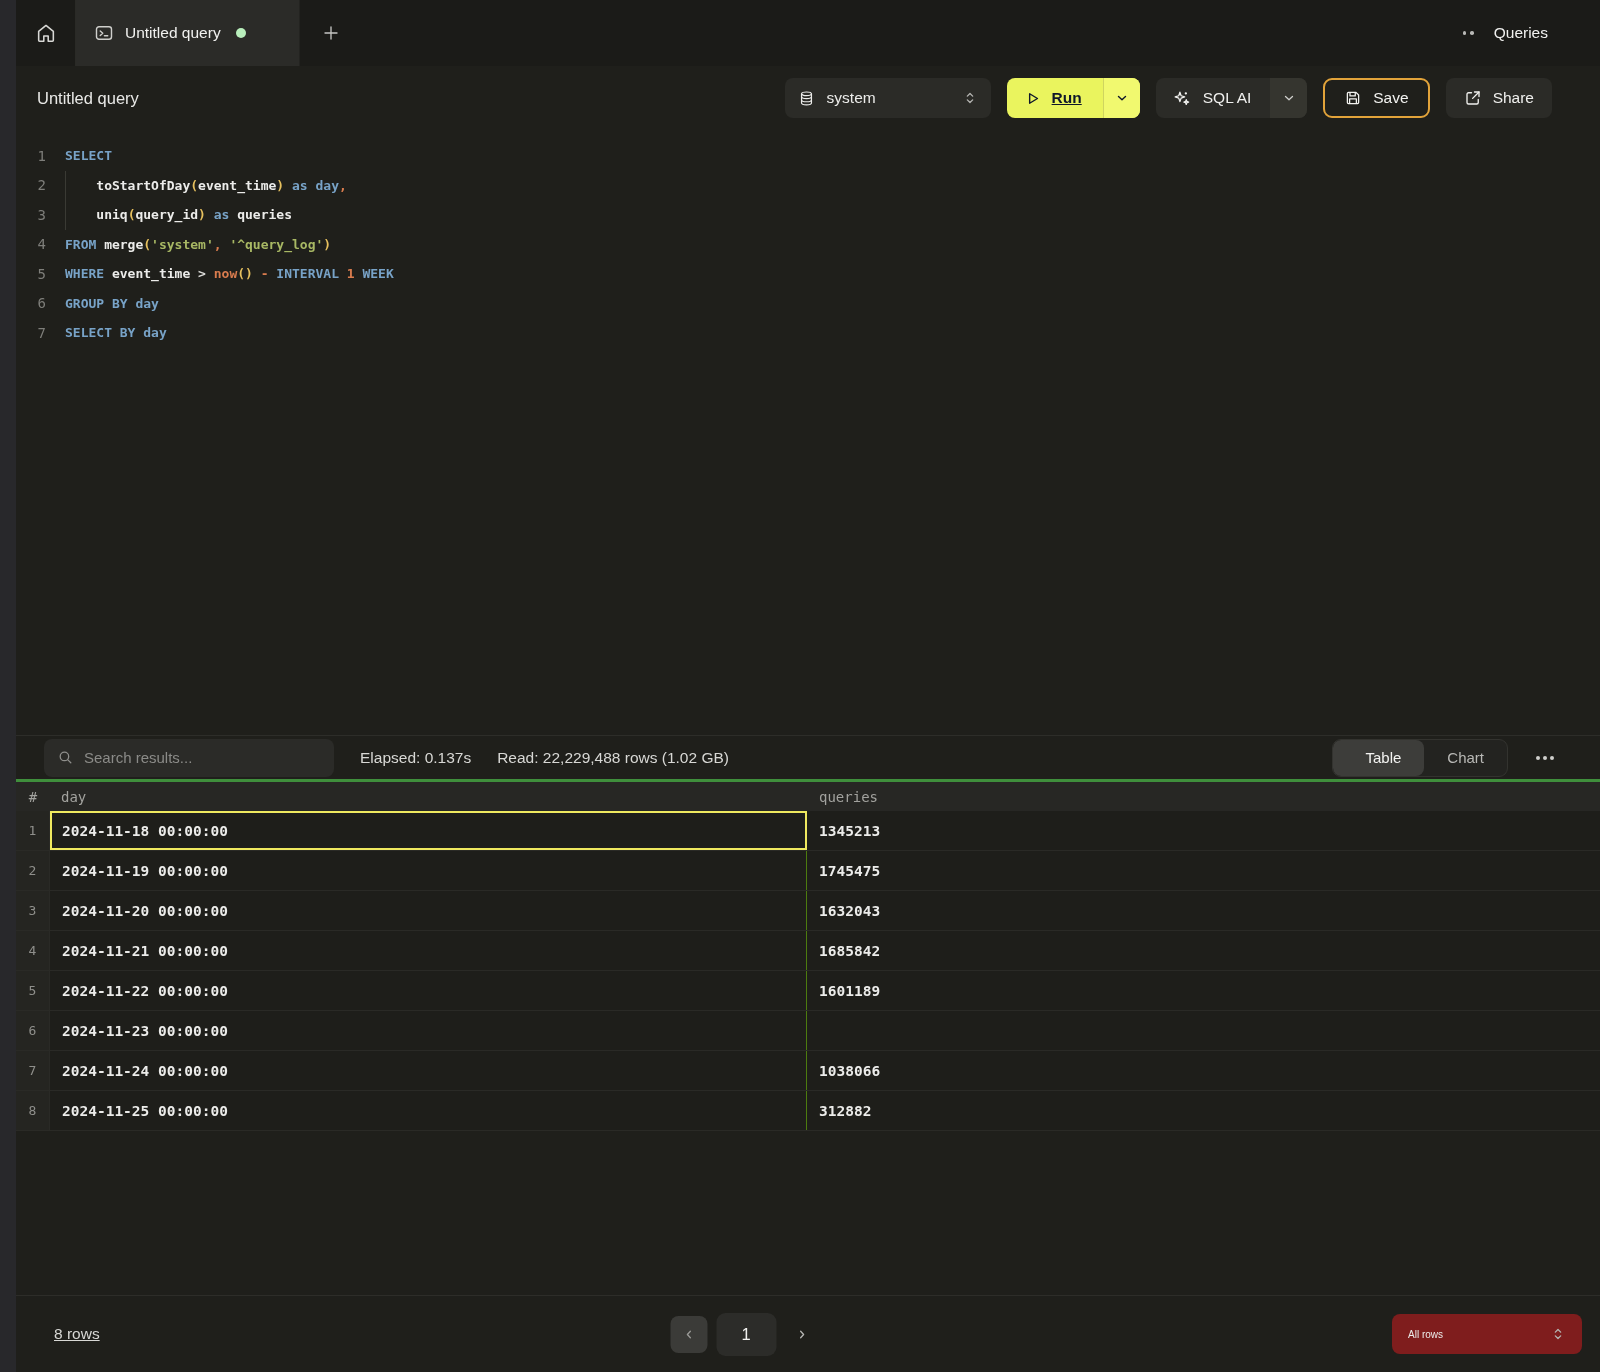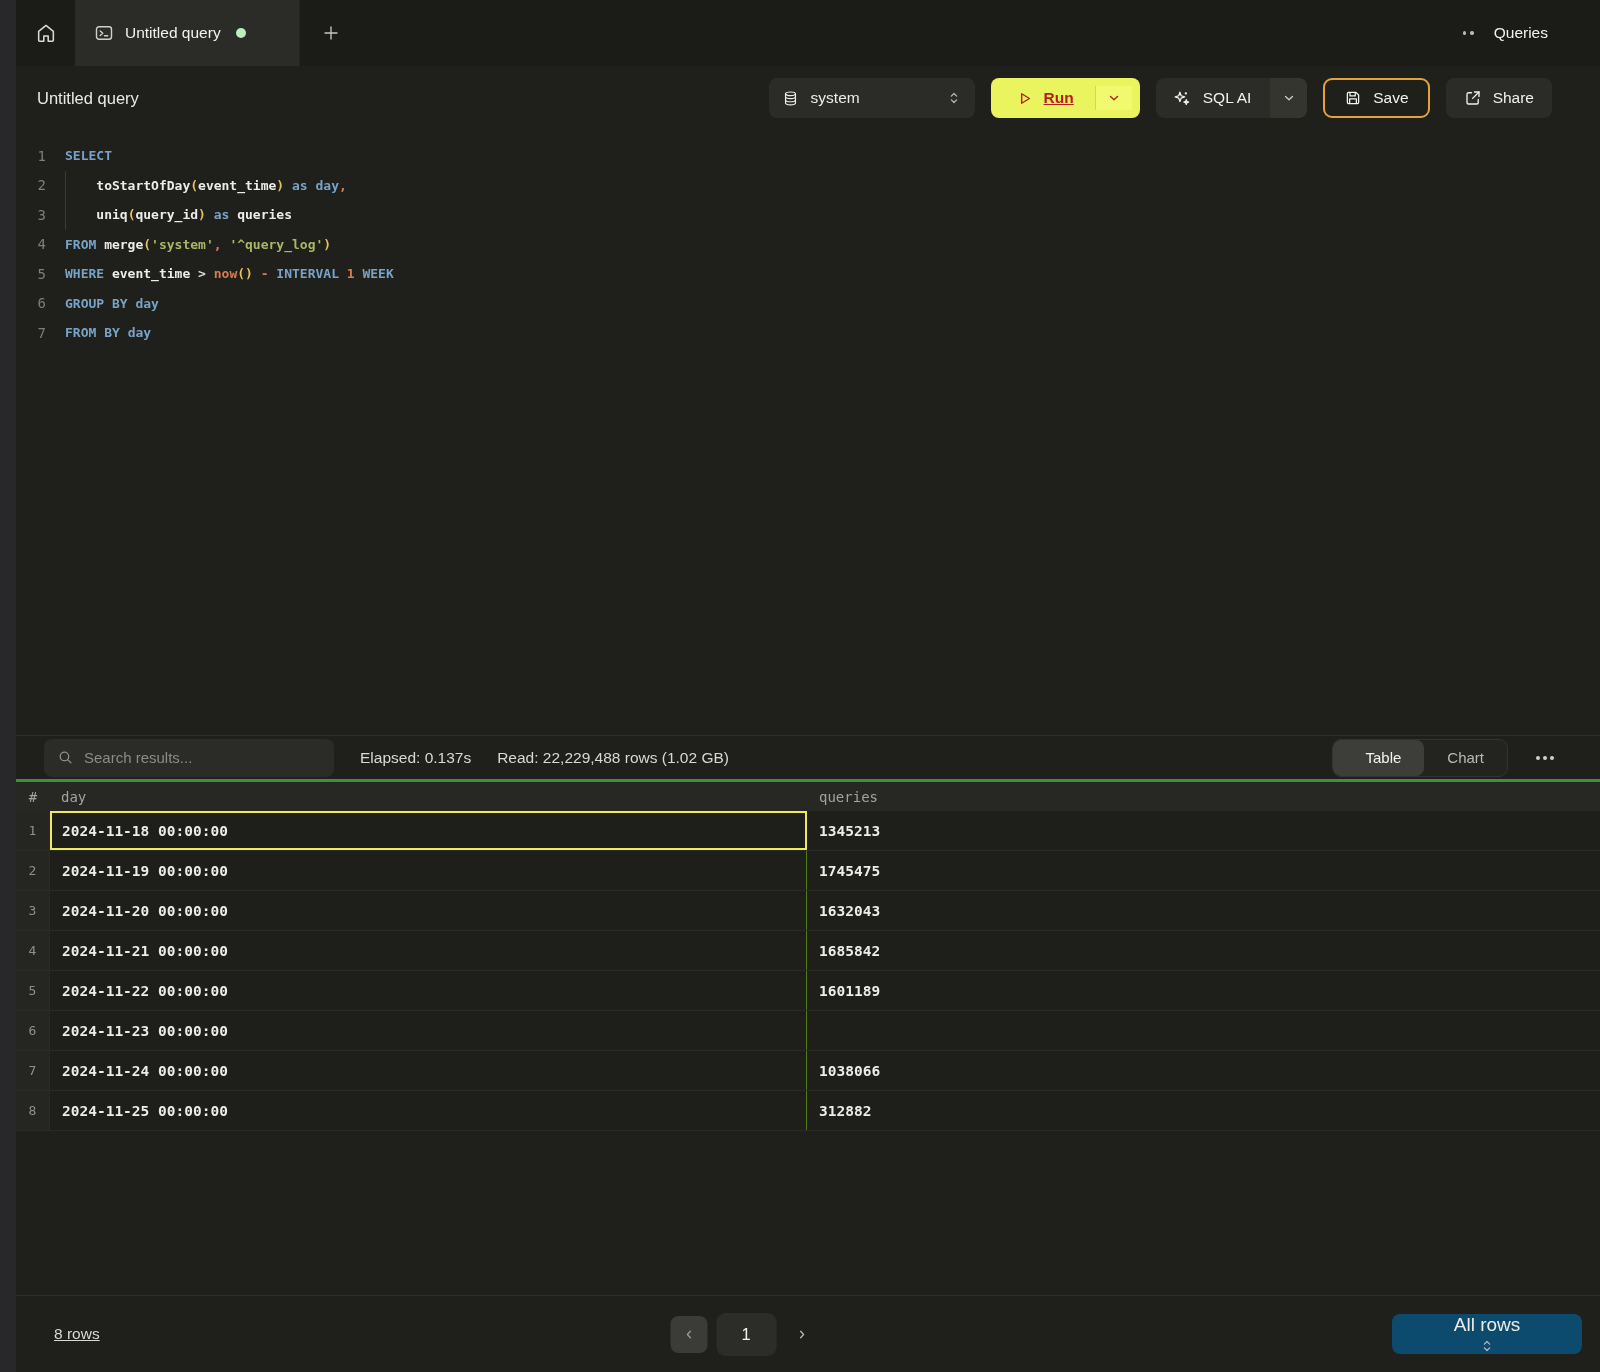--- a/index.html
+++ b/index.html
@@ -24,21 +24,21 @@
   .dots2 { display:flex; gap:4px; }
   .dots2 i { width:3.5px; height:3.5px; border-radius:50%; background:#b9b9b6; }
   .queries-label { color:#f1f1ef; font-size:15.5px; cursor:pointer; }
 
   
   .toolbar { height:64px; flex:none; display:flex; align-items:center; padding:0 48px 0 21px; gap:16px; }
   .query-title { margin-right:auto; color:#e9e9e7; font-size:16.5px; }
   .btn { height:40px; border-radius:8px; display:flex; align-items:center; font-size:15.5px; cursor:pointer; }
   .db-select { width:206px; background:#2b2b27; color:#ececea; padding:0 13px; gap:12px; }
   .db-select .updown { margin-left:auto; color:#b5b5b2; display:flex; }
-  .run-btn { overflow:hidden; padding:8px; background:var(--accent,#eaf45e); color:#b91c1c; font-weight:700;text-decoration:underline; }
+  .run-btn { overflow:hidden; padding:0; background:var(--accent,#eaf45e); color:#0f172a; font-weight:700;text-decoration:underline; }
   .run-main { display:flex; align-items:center; gap:11px; padding:0 21px 0 17px; height:100%; }
   .run-caret { width:37px; height:100%; display:flex; align-items:center; justify-content:center;
                background:#f1f96f; border-left:1px solid rgba(0,0,0,.14); }
   .sqlai-btn { overflow:hidden; padding:0; background:#2b2b27; color:#f0f0ee; }
   .sqlai-main { display:flex; align-items:center; gap:12px; padding:0 19px 0 16px; height:100%; }
   .sqlai-caret { width:37px; height:100%; display:flex; align-items:center; justify-content:center;
                  background:#35352f; color:#cfcfcc; }
   .save-btn { border:2px solid var(--save-border,#e2a33a); background:transparent; color:#f2f2f0;
               padding:0 19px; gap:11px; border-radius:9px; }
   .share-btn { background:#2b2b27; color:#f0f0ee; padding:0 18px; gap:11px; }
@@ -97,23 +97,23 @@
   .footer { height:77px; flex:none; border-top:1px solid #2d2d29; display:flex; align-items:center;
             padding:0 18px 0 38px; position:relative; }
   .row-count { color:#d8d8d5; font-size:15.5px;text-decoration:underline; }
   .pagination { position:absolute; left:46%; transform:translateX(-50%); display:flex; align-items:center; gap:9px; }
   .pg-prev { width:37px; height:37px; background:#3b3b38; border-radius:8px; display:flex; align-items:center;
              justify-content:center; color:#9a9a97; font-size:17px; cursor:pointer; }
   .pg-page { width:60px; height:43px; background:#2c2c29; border-radius:9px; display:flex; align-items:center;
              justify-content:center; color:#f1f1ef; font-size:16.5px; cursor:pointer; }
   .pg-next { width:34px; height:37px; display:flex; align-items:center; justify-content:center;
              color:#b5b5b2; font-size:17px; cursor:pointer; }
-  .pagesize-select { margin-left:auto; width:190px; height:40px; background:#0c4a6e; border-radius:8px;
+  .pagesize-select { margin-left:auto; width:190px; height:40px; background:#7f1d1d; border-radius:8px;
                      display:flex; align-items:center; justify-content:space-between; padding:0 16px;
-                     color:#ececea; font-size:19px; cursor:pointer;flex-direction:column; }
+                     color:#ececea; font-size:10px; cursor:pointer; }
   .pagesize-select .updown { color:#b5b5b2; display:flex; }
 </style>
 </head>
 <body>
 
 <div class="app">
   <div class="left-strip"></div>
   <div class="main">
 
     <div class="tabbar">
@@ -255,21 +255,21 @@
           <div class="code-line">
             <span class="ln">5</span>
             <span class="code"><span class="tk-kw">WHERE</span><span class="tk-pl"> </span><span class="tk-fn">event_time</span><span class="tk-pl"> &gt; </span><span class="tk-or">now</span><span class="tk-pa">()</span><span class="tk-pl"> </span><span class="tk-or">-</span><span class="tk-pl"> </span><span class="tk-kw">INTERVAL</span><span class="tk-pl"> </span><span class="tk-or">1</span><span class="tk-pl"> </span><span class="tk-kw">WEEK</span></span>
           </div>
           <div class="code-line">
             <span class="ln">6</span>
             <span class="code"><span class="tk-kw">GROUP BY</span><span class="tk-pl"> </span><span class="tk-kw">day</span></span>
           </div>
           <div class="code-line">
             <span class="ln">7</span>
-            <span class="code"><span class="tk-kw">FROM BY</span><span class="tk-pl"> </span><span class="tk-kw">day</span></span>
+            <span class="code"><span class="tk-kw">SELECT BY</span><span class="tk-pl"> </span><span class="tk-kw">day</span></span>
           </div>
         </div>
     </div>
 
     <div class="results-toolbar">
       <div class="search-box">
         <span class="icon">
           <svg width="17" height="17" viewBox="0 0 24 24" fill="none" stroke="currentColor" stroke-width="1.8" stroke-linecap="round">
               <circle cx="10.5" cy="10.5" r="6"></circle>
               <path d="m15.3 15.3 4.2 4.2"></path>

